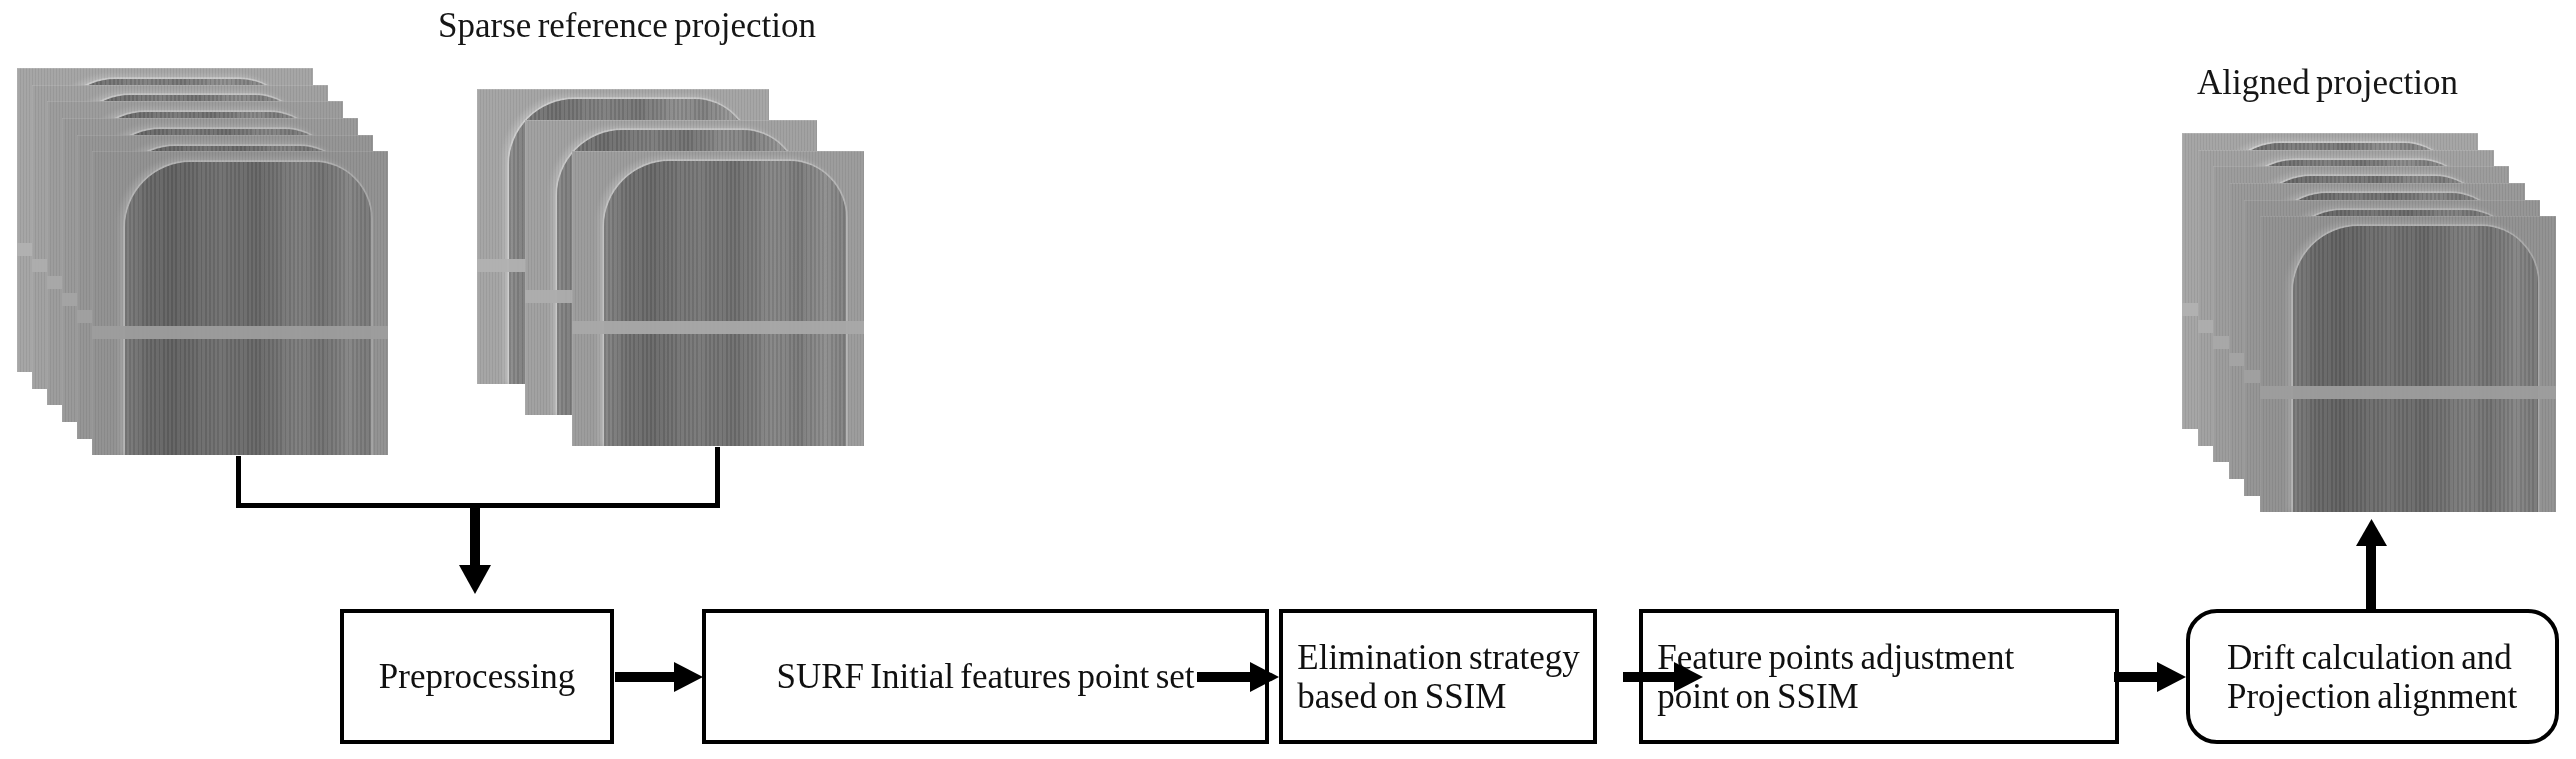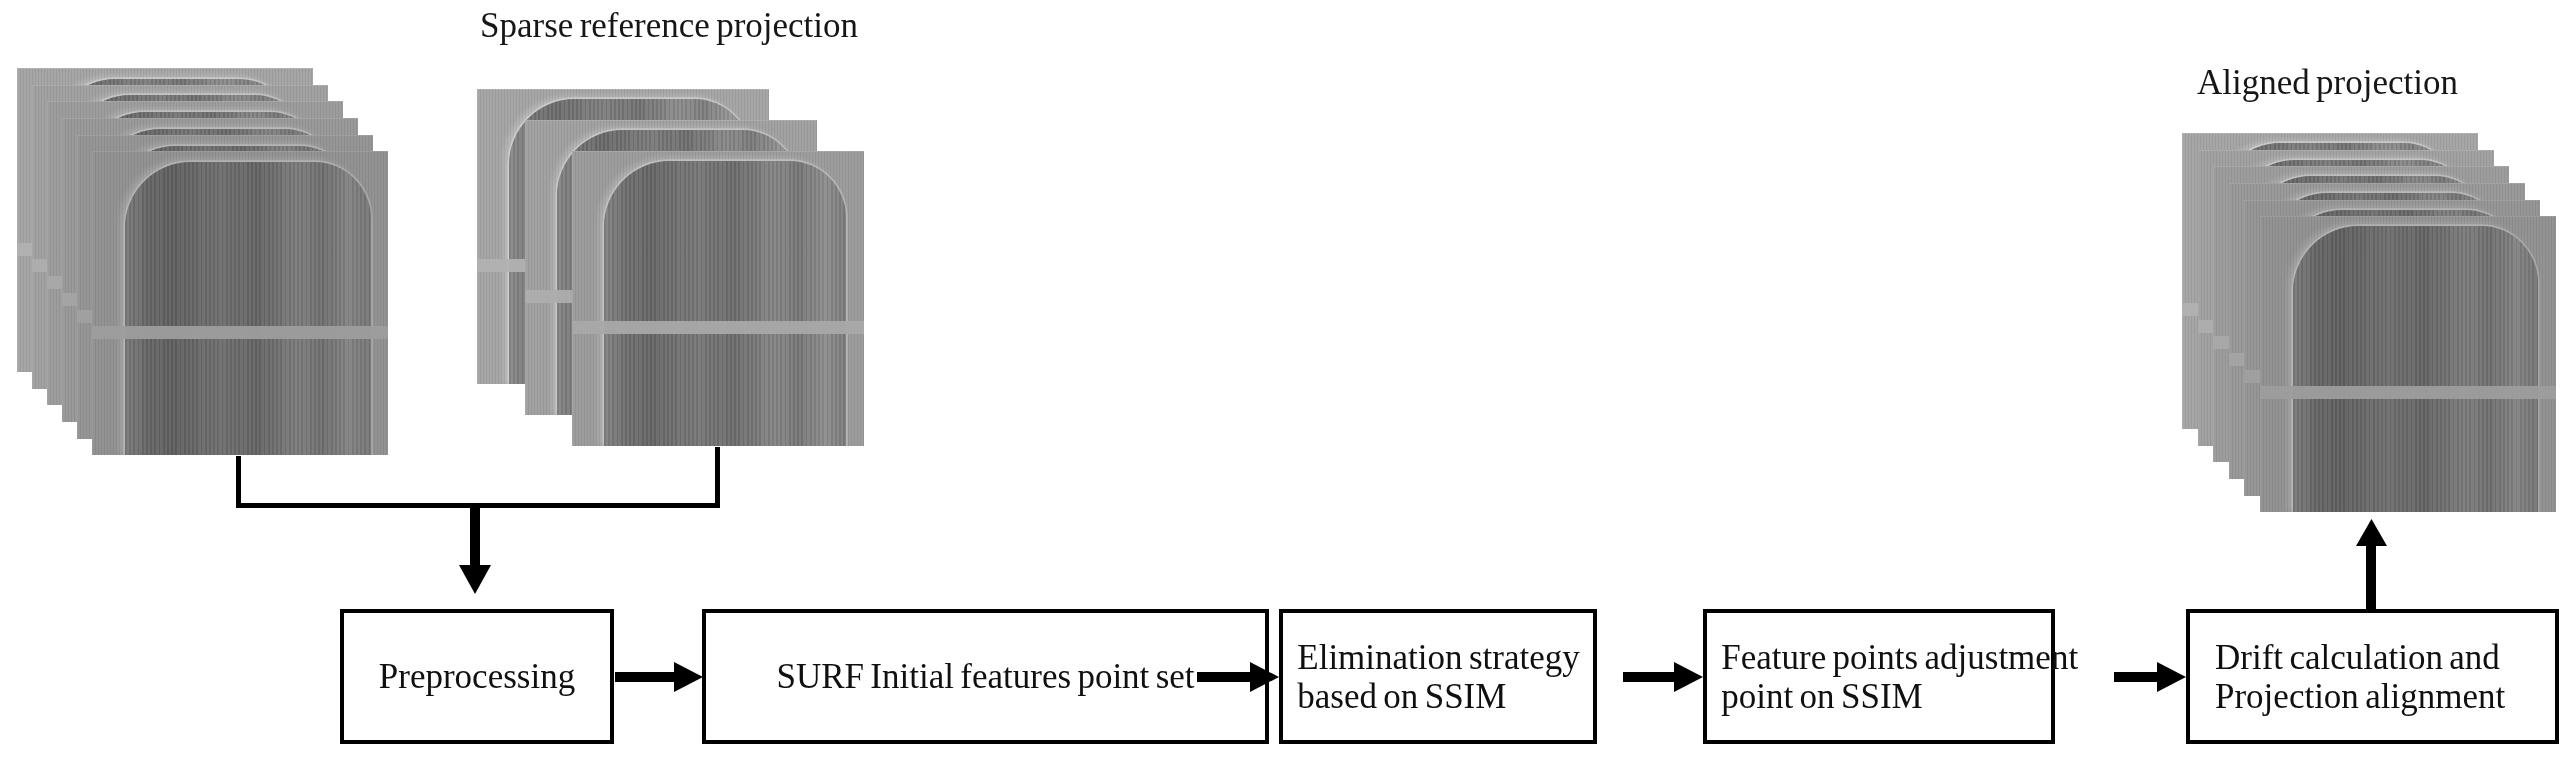--- a/index.html
+++ b/index.html
@@ -6,21 +6,21 @@
   .canvas{
     position:relative;width:2576px;height:759px;background:#ffffff;
     font-family:"Liberation Serif", serif;overflow:hidden;
   }
   
   .stack-label{
     position:absolute;font-size:35px;line-height:38px;color:#161616;
     white-space:nowrap;letter-spacing:0;word-spacing:-2.4px;
   }
   #label-main{left:51px;top:6px;}
-  #label-sparse{left:480px;top:7.2px;}
+  #label-sparse{left:438px;top:7.2px;}
   #label-aligned{left:2197px;top:64px;}
 
   
   .stack{position:absolute;}
   #stack-main{left:17.3px;top:68px;width:370px;height:388px;}
   #stack-sparse{left:477px;top:89px;width:388px;height:385px;}
   #stack-aligned{left:2182px;top:133px;width:373px;height:379px;}
 
   .layer{
     position:absolute;overflow:hidden;
@@ -66,21 +66,21 @@
   
   .fbox{
     position:absolute;top:609px;height:135px;box-sizing:border-box;
     background:#ffffff;border:4.2px solid #000000;
     display:flex;flex-direction:column;justify-content:center;
     font-size:35px;line-height:39px;color:#101010;
     white-space:nowrap;word-spacing:-2.4px;
   }
   .fbox.center{align-items:center;}
   .fbox.left{align-items:flex-start;padding-left:14.3px;}
-  #box-drift{padding-left:25px;}
+  #box-drift{padding-left:37px;border-radius:31px;}
 </style>
 </head>
 <body>
 
 <div class="canvas">
 
   <div class="stack-label" id="label-sparse">Sparse reference projection</div>
   <div class="stack-label" id="label-aligned">Aligned projection</div>
 
   <div class="stack" id="stack-main">
@@ -162,21 +162,21 @@
   <div class="fbox center" id="box-preprocessing" style="left:340px;width:274px">
     <span>Preprocessing</span>
   </div>
   <div class="fbox center" id="box-surf" style="left:702px;width:567px">
     <span>SURF Initial features point set</span>
   </div>
   <div class="fbox left" id="box-elimination" style="left:1279px;width:318px">
     <span>Elimination strategy</span>
     <span>based on SSIM</span>
   </div>
-  <div class="fbox left" id="box-adjustment" style="left:1703px;width:352px">
+  <div class="fbox left" id="box-adjustment" style="left:1639px;width:480px">
     <span>Feature points adjustment</span>
     <span>point on SSIM</span>
   </div>
   <div class="fbox left" id="box-drift" style="left:2186px;width:373px">
     <span>Drift calculation and</span>
     <span>Projection alignment</span>
   </div>
 
   <div class="line" style="left:615px;top:672px;width:59px;height:9.5px"></div>
   <div class="tri tri-right" style="left:674px;top:662px;width:29px;height:30px"></div>

